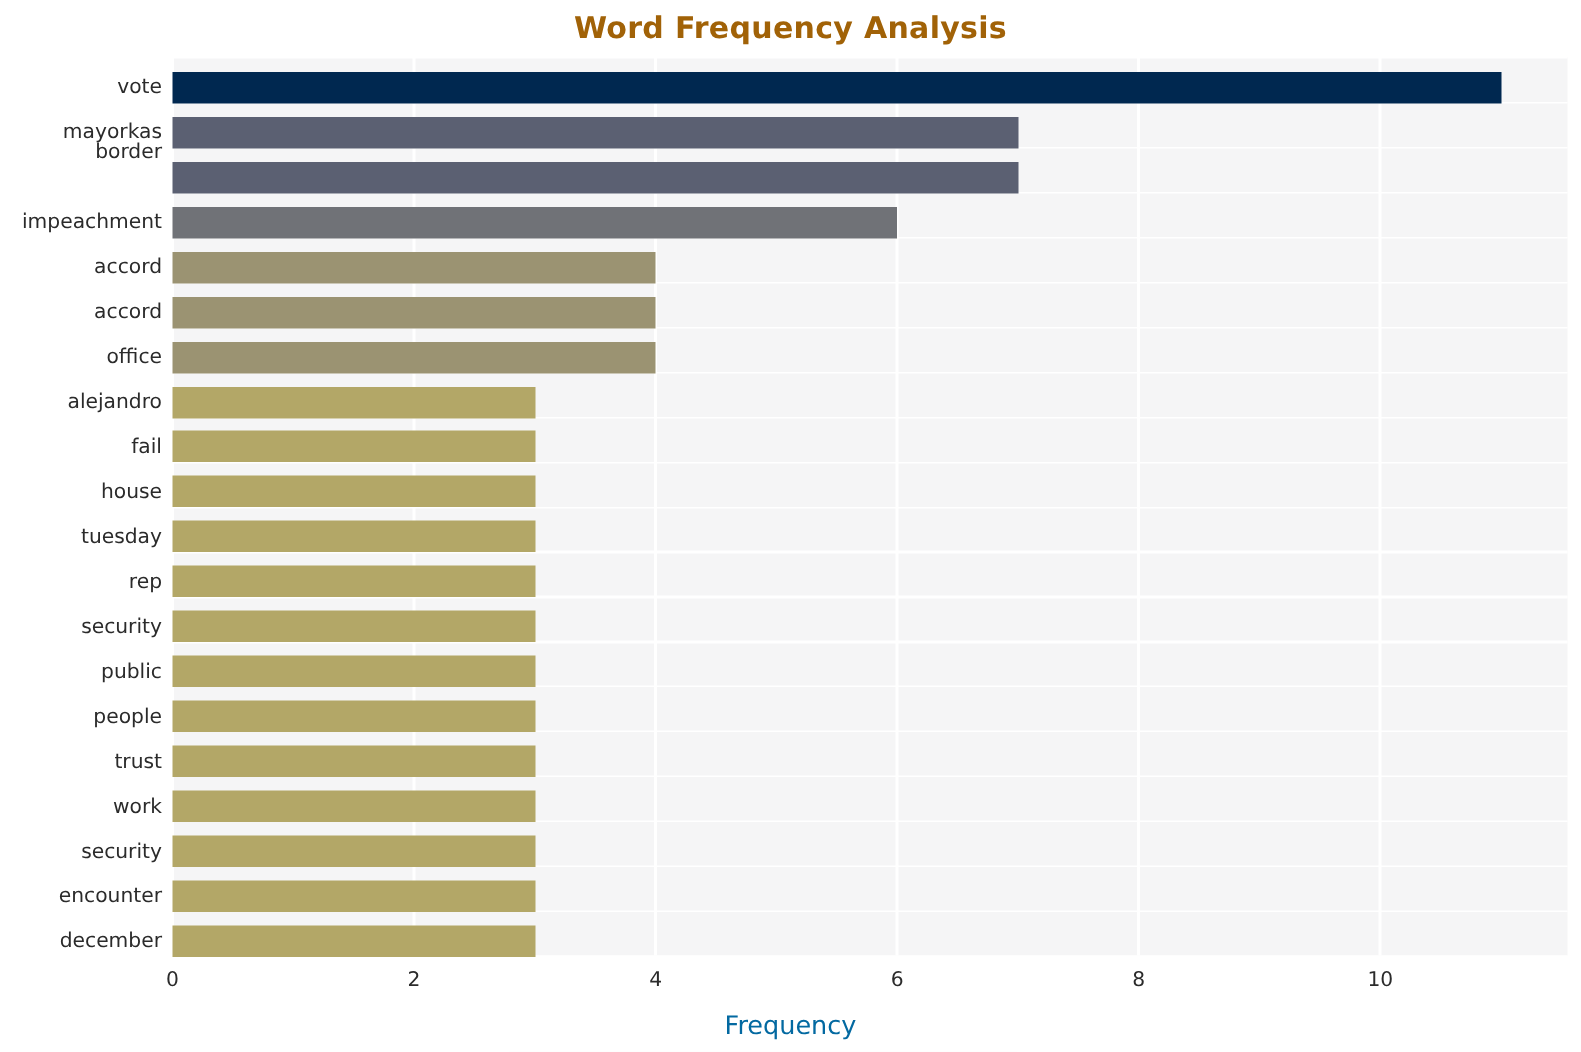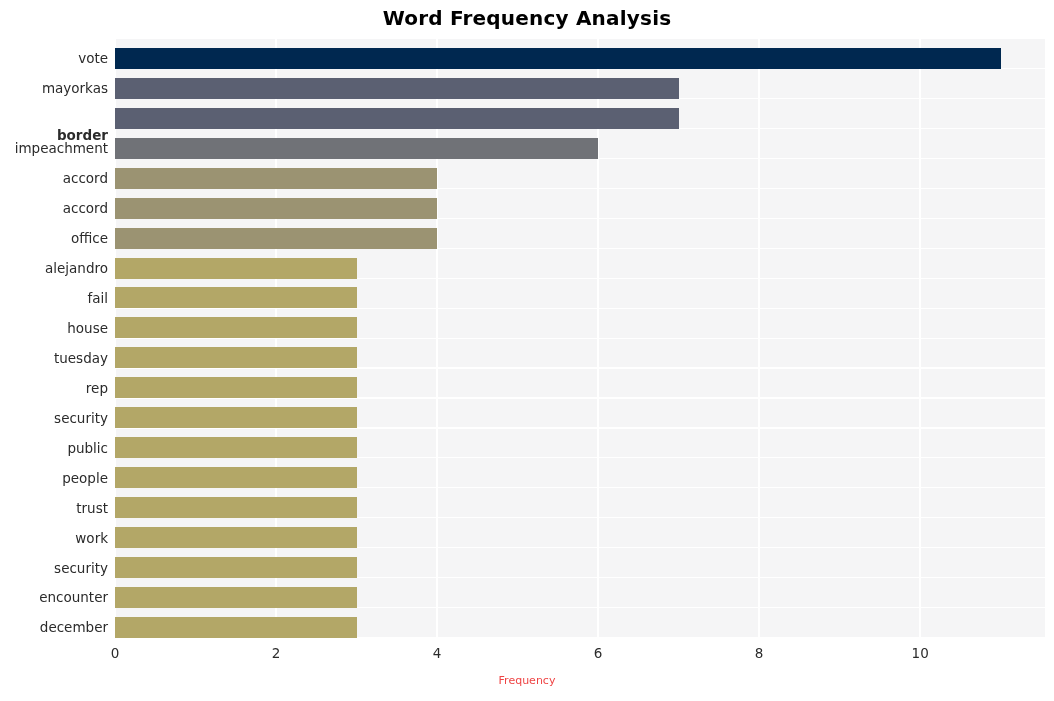--- a/index.html
+++ b/index.html
@@ -20,21 +20,21 @@
     background: #ffffff;
   }
   #chart-title {
     position: absolute;
     top: 6px;
     left: 0;
     width: 1054px;
     text-align: center;
     font-size: 20px;
     font-weight: bold;
-    color: #000000;
+    color: #a16207;
     letter-spacing: 0.2px;
   }
   
   #plot-area {
     position: absolute;
     left: 115px;
     top: 38px;
     width: 930px;
     height: 599px;
     background: #f5f5f6;
@@ -88,35 +88,35 @@
     font-size: 13.5px;
     color: #2b2b2b;
     text-align: center;
   }
   #xaxis-label {
     position: absolute;
     top: 674px;
     left: 0;
     width: 1054px;
     text-align: center;
-    font-size: 11px;
-    color: #ef4444;
+    font-size: 17px;
+    color: #0369a1;
   }
 </style>
 </head>
 <body>
 
 <div id="figure">
 
   <div id="chart-title">Word Frequency Analysis</div>
 
   <div id="ylabels">
       <div class="ylabel" style="top: 13.366px;">vote</div>
       <div class="ylabel" style="top: 43.316px;">mayorkas</div>
-      <div class="ylabel" style="top: 90px; font-weight: bold;">border</div>
+      <div class="ylabel" style="top: 56px;">border</div>
       <div class="ylabel" style="top: 103.216px; padding-left: 32px;">impeachment</div>
       <div class="ylabel" style="top: 133.166px;">accord</div>
       <div class="ylabel" style="top: 163.116px;">accord</div>
       <div class="ylabel" style="top: 193.066px;">office</div>
       <div class="ylabel" style="top: 223.016px;">alejandro</div>
       <div class="ylabel" style="top: 252.966px;">fail</div>
       <div class="ylabel" style="top: 282.916px;">house</div>
       <div class="ylabel" style="top: 312.866px;">tuesday</div>
       <div class="ylabel" style="top: 342.816px;">rep</div>
       <div class="ylabel" style="top: 372.766px;">security</div>

